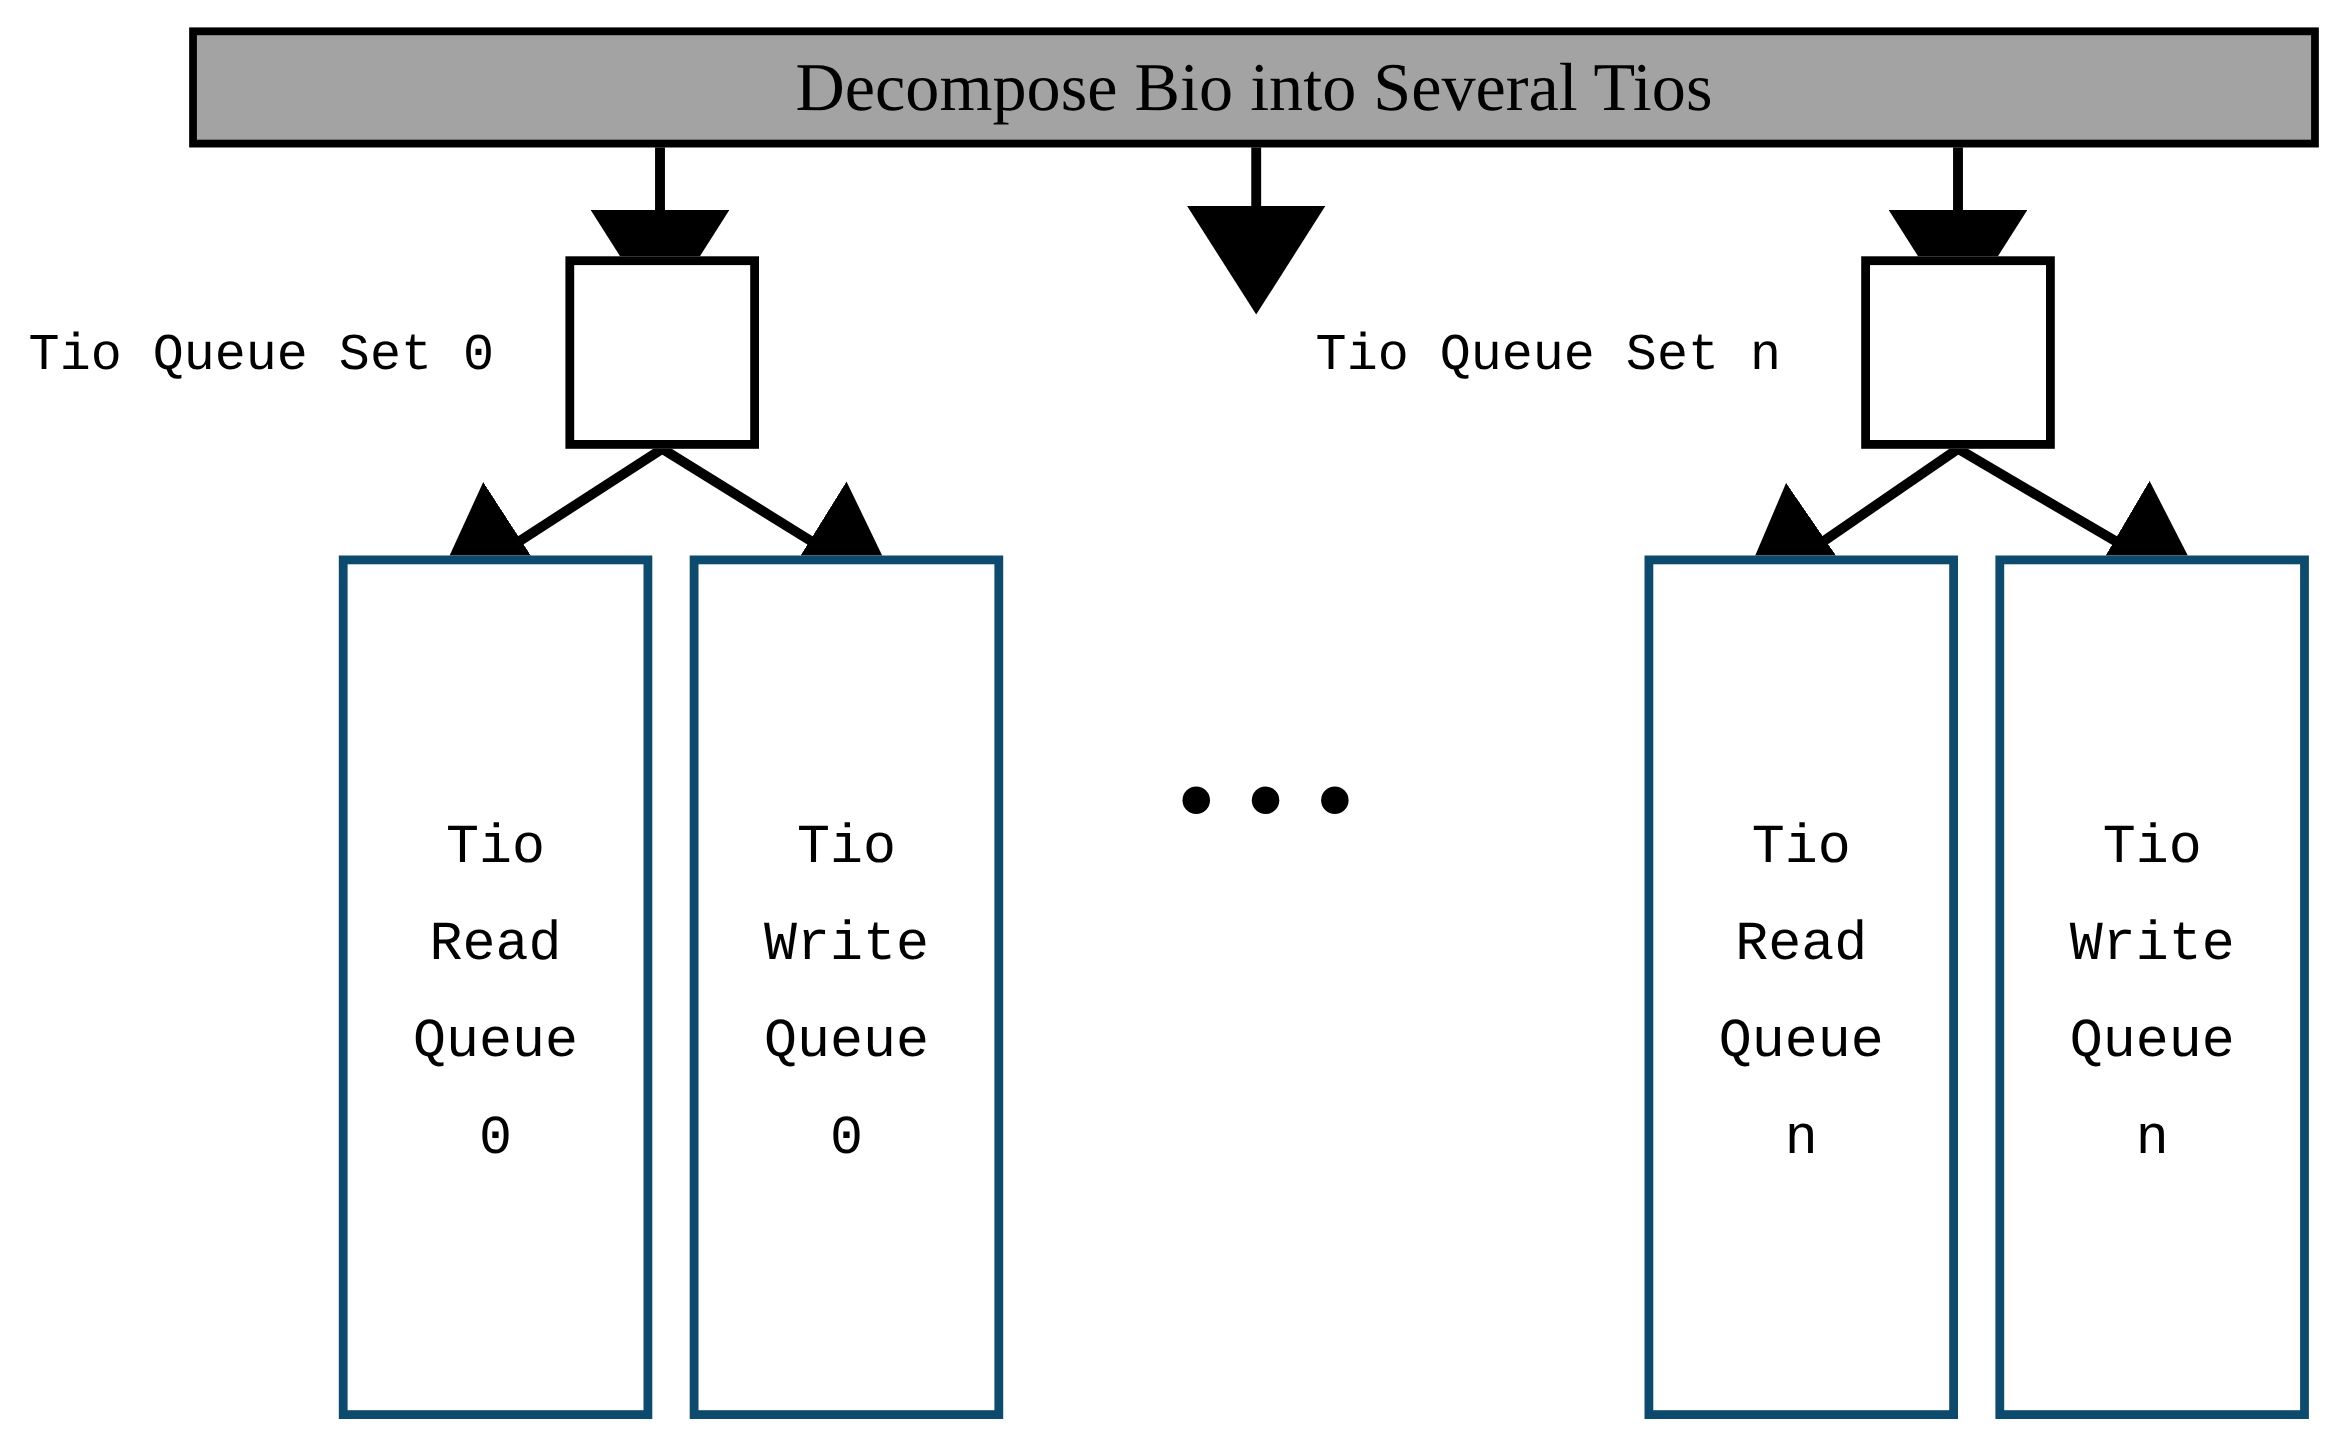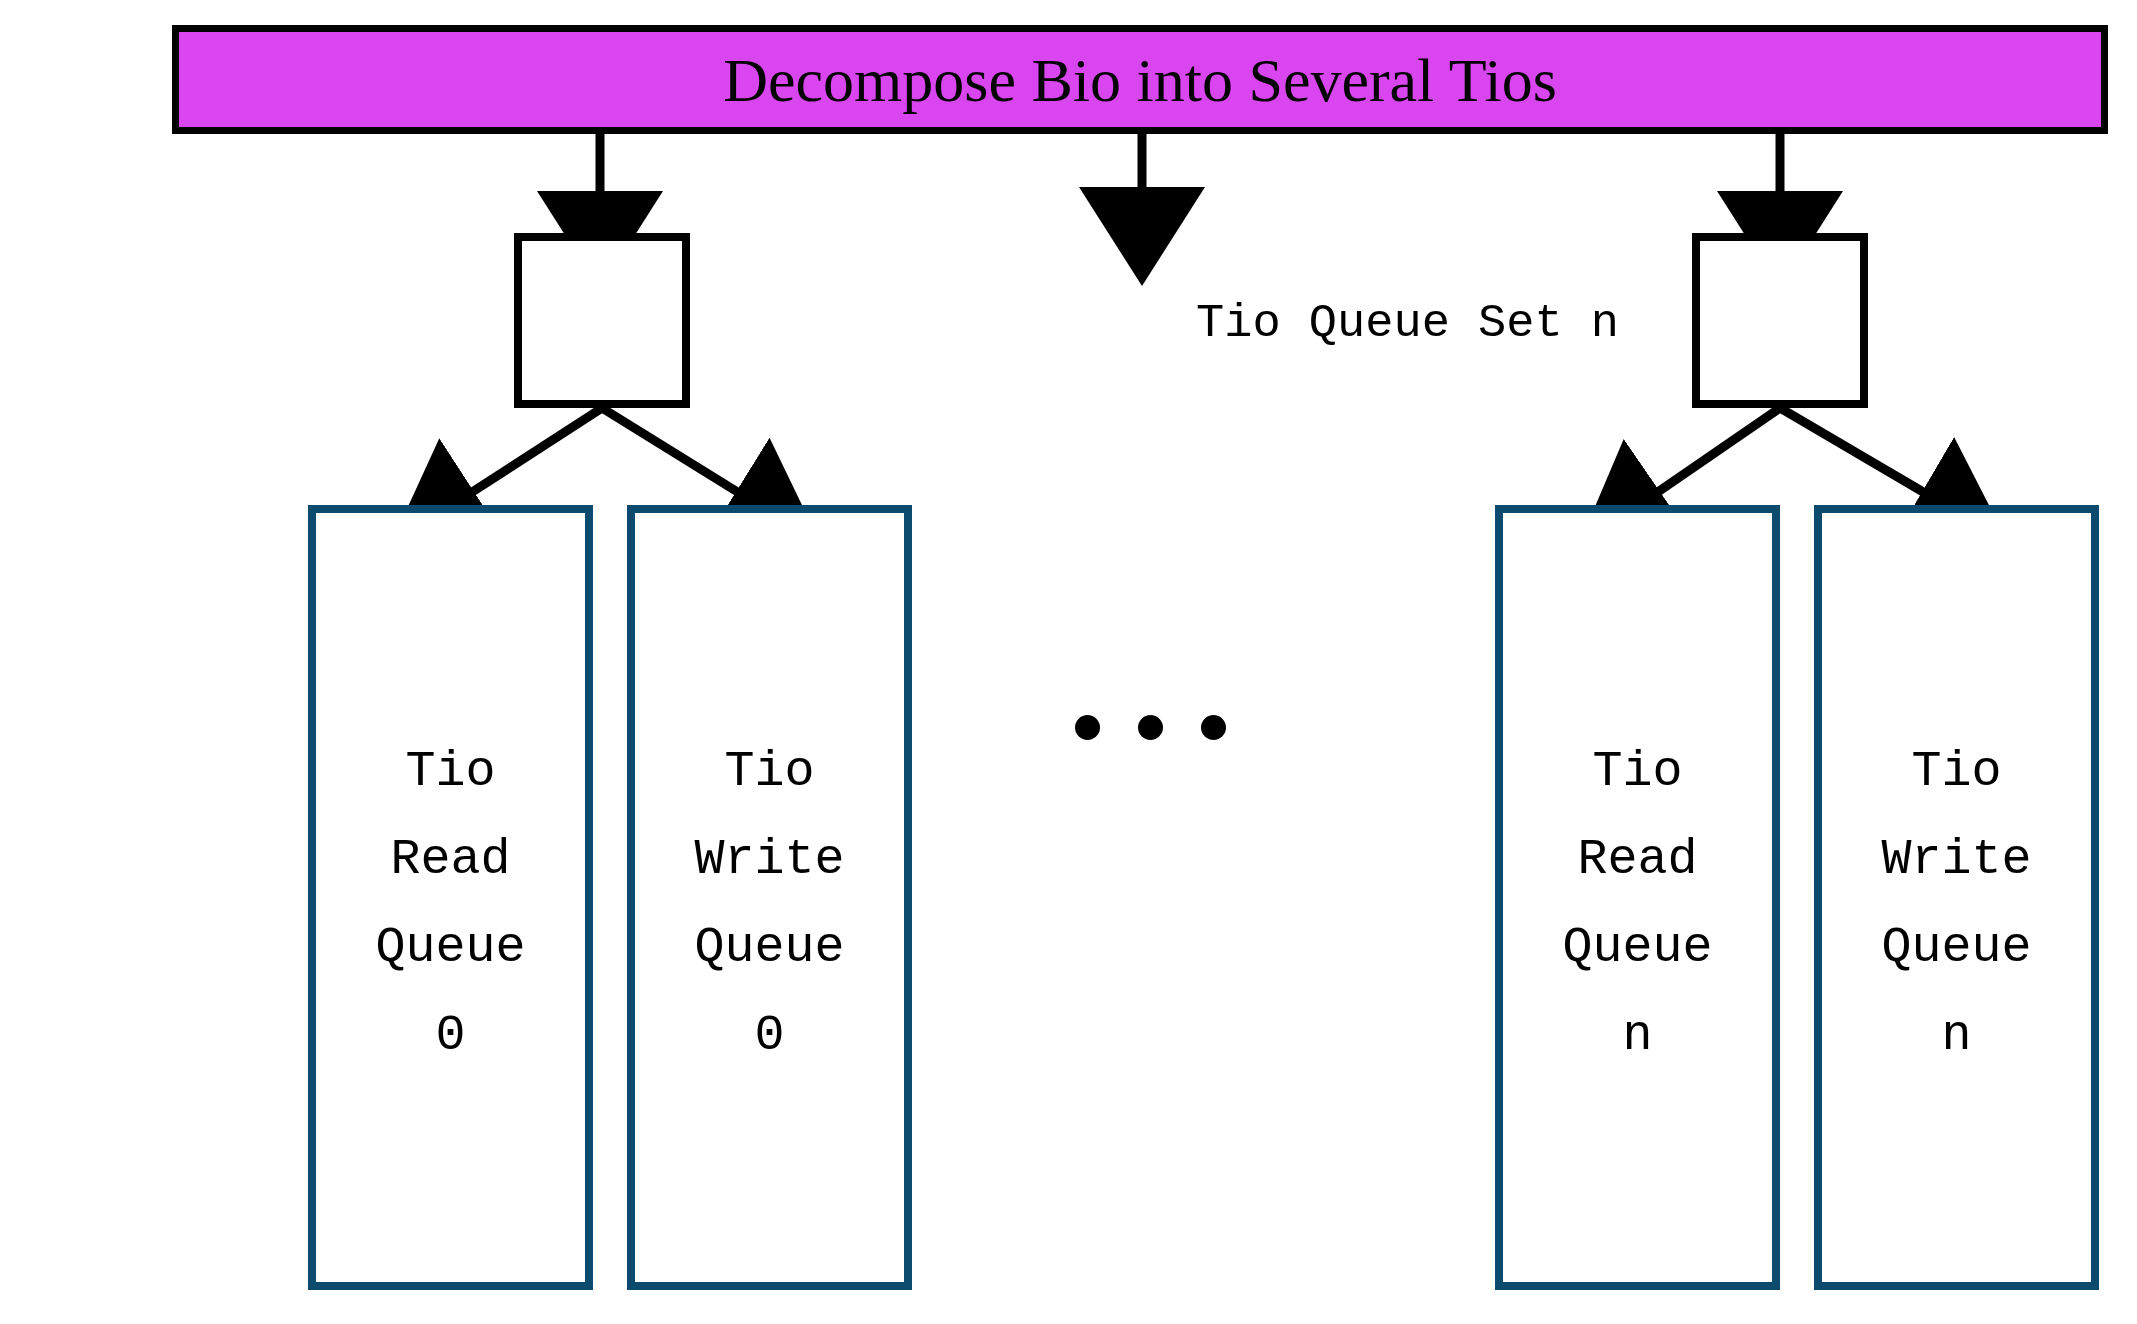--- a/index.html
+++ b/index.html
@@ -18,21 +18,21 @@
 
   
   .banner {
     position: absolute;
     left: 172px;
     top: 25px;
     width: 1936px;
     height: 109px;
     border: 7px solid #000000;
     box-sizing: border-box;
-    background: #d946ef;
+    background: #a3a3a3;
     display: flex;
     align-items: center;
     justify-content: center;
   }
   .banner-text {
     font-family: "Liberation Serif", "DejaVu Serif", serif;
     font-size: 62px;
     line-height: 1;
     color: #000000;
     white-space: nowrap;
@@ -149,20 +149,21 @@
     </g>
 
     <g stroke="#000000" stroke-width="9" fill="none">
       <line x1="1780" y1="408" x2="1652" y2="496" marker-end="url(#head-down)"></line>
     </g>
     <g stroke="#000000" stroke-width="9" fill="none">
       <line x1="1780" y1="408" x2="1930" y2="496" marker-end="url(#head-down)"></line>
     </g>
   </svg>
 
+  <div class="set-label" id="set-label-0">Tio Queue Set 0</div>
   <div class="set-box" id="set-box-0"></div>
 
   <div class="set-label" id="set-label-n">Tio Queue Set n</div>
   <div class="set-box" id="set-box-n"></div>
 
   <div class="queue-box" id="queue-read-0">
     <div class="queue-text">
       <span>Tio</span>
       <span>Read</span>
       <span>Queue</span>

